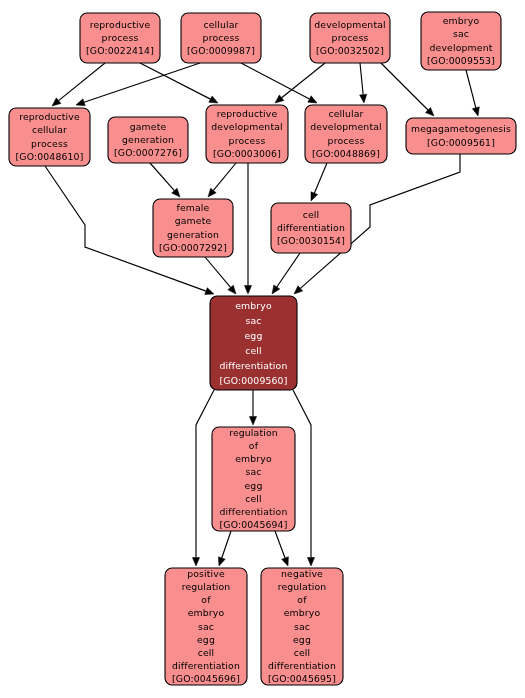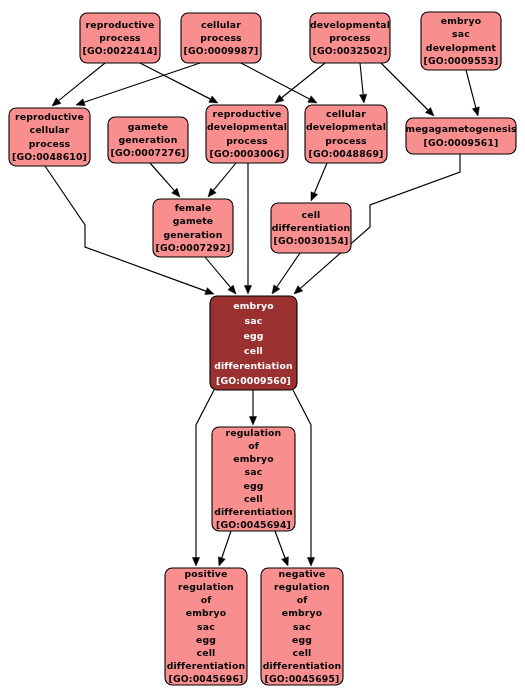--- a/index.html
+++ b/index.html
@@ -10,21 +10,20 @@
   body {
     width: 525px;
     height: 698px;
     font-family: "DejaVu Sans", sans-serif;
     overflow: hidden;
   }
   #graph-root {
     position: relative;
     width: 525px;
     height: 698px;
-    font-weight: bold;
   }
   svg.graph {
     display: block;
     width: 525px;
     height: 698px;
   }
   .node-box {
     stroke: #000000;
     stroke-width: 1.1;
   }

